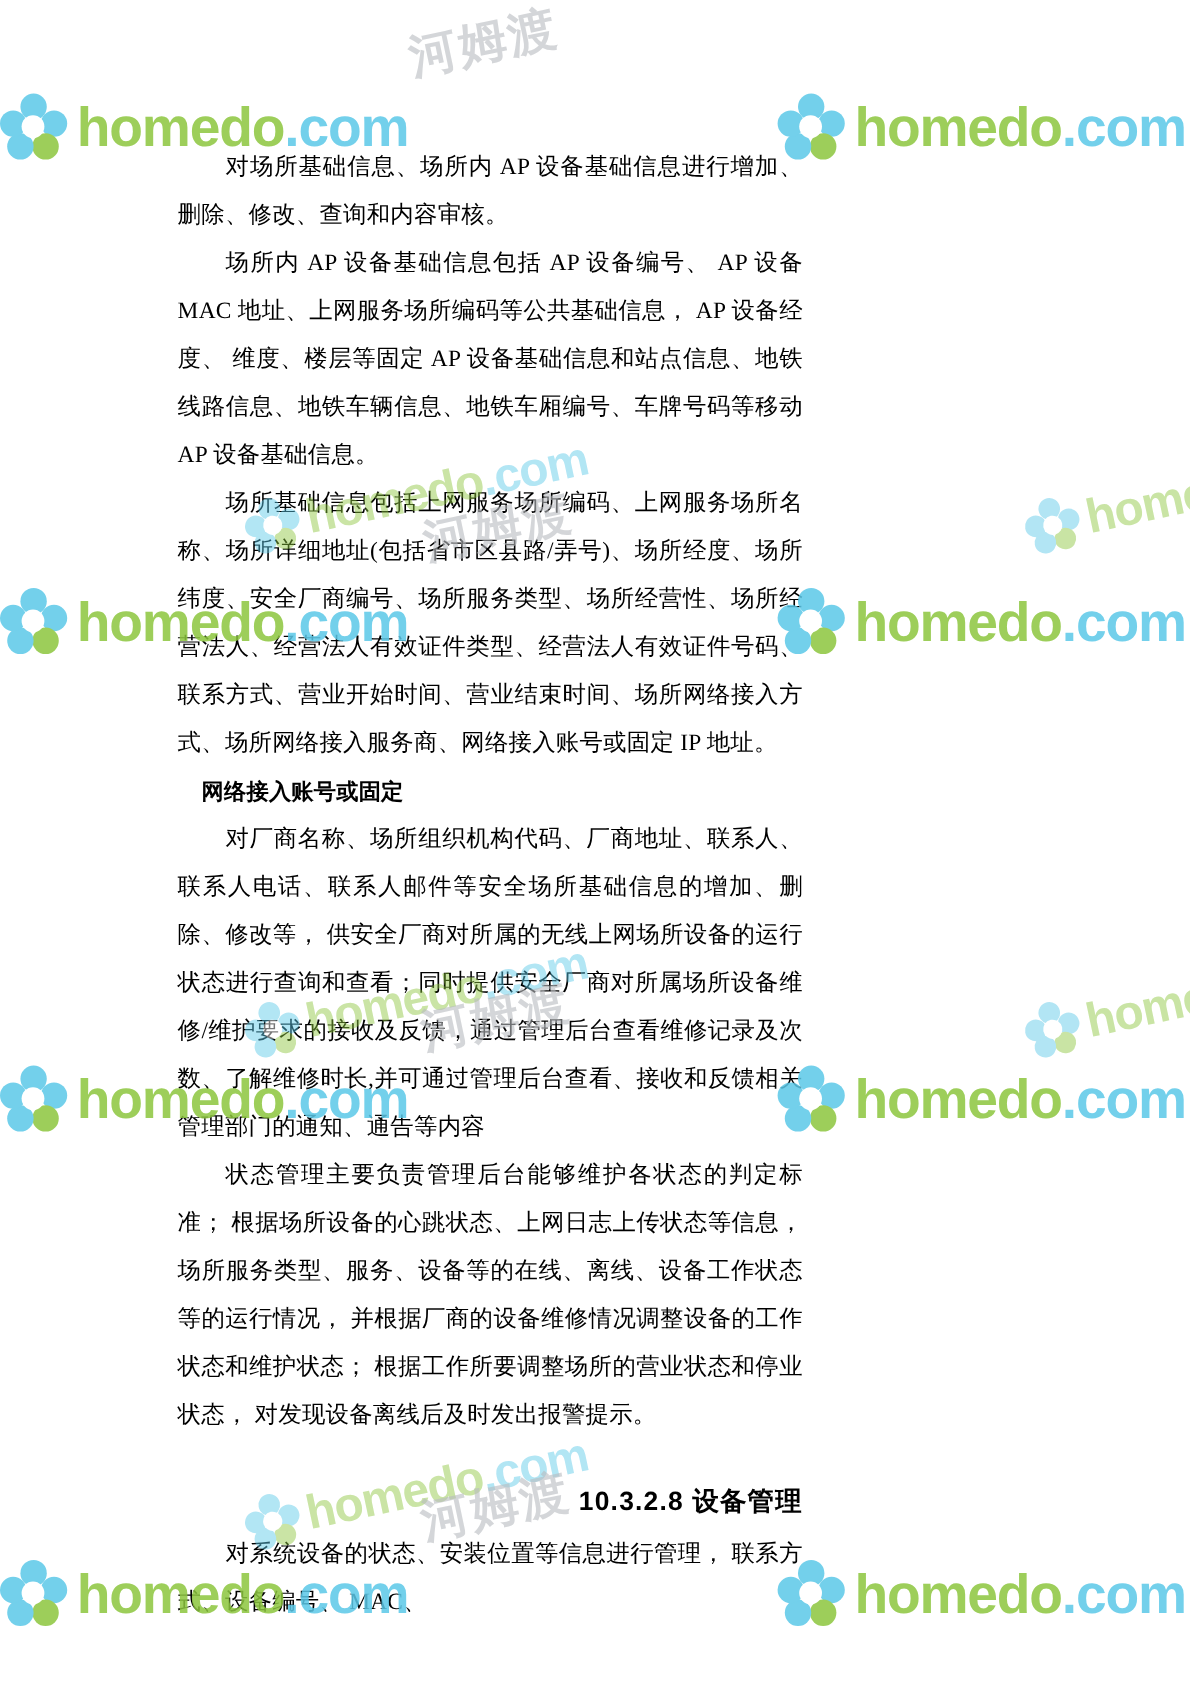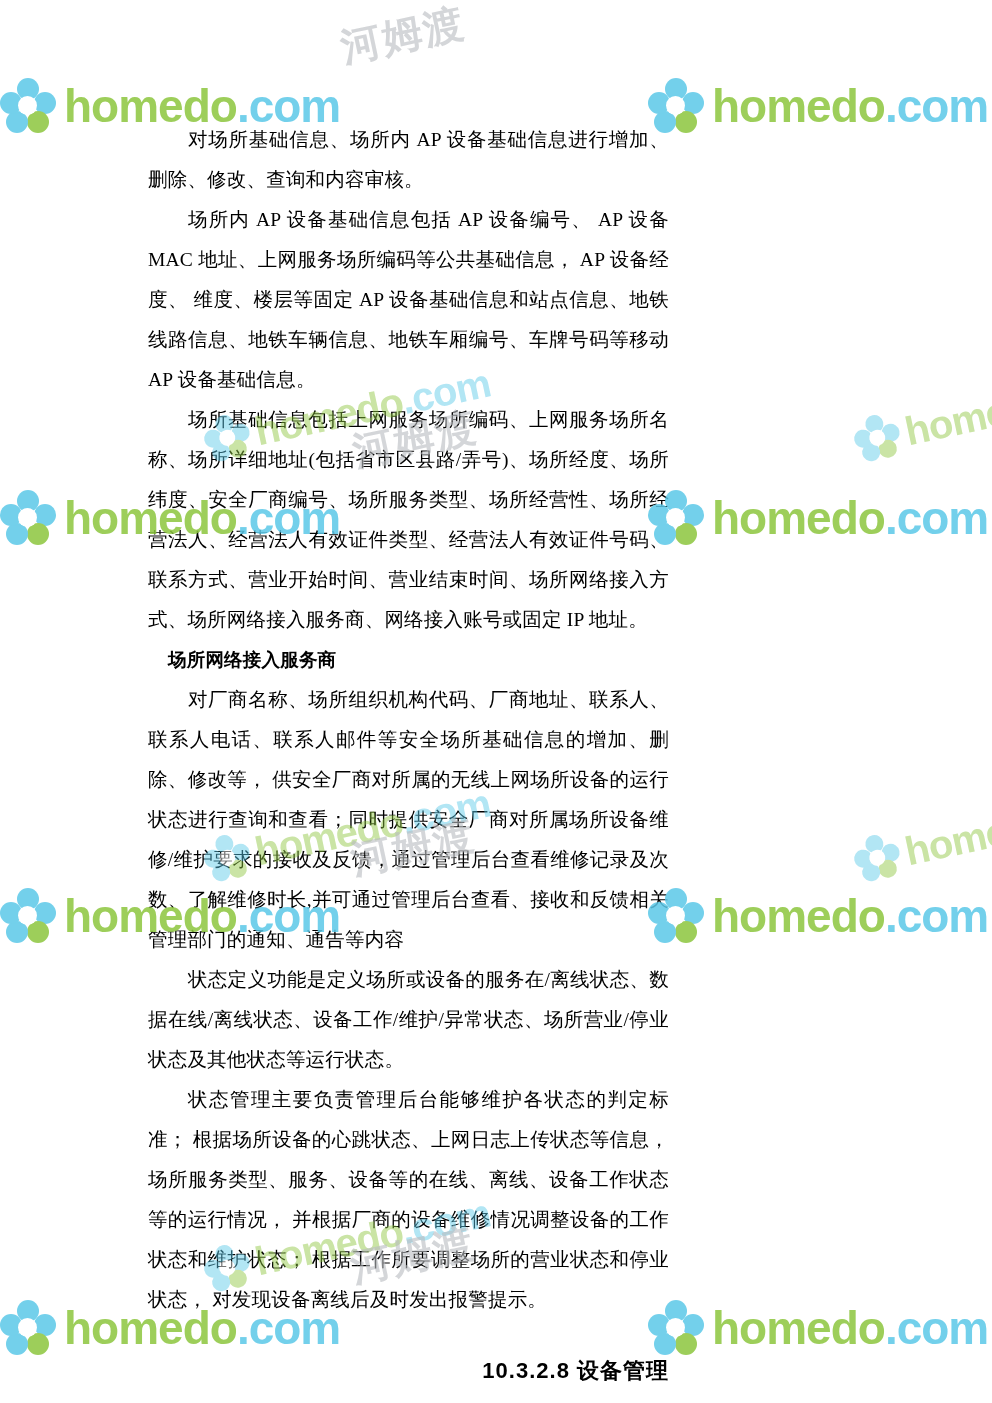--- a/index.html
+++ b/index.html
@@ -134,24 +134,23 @@
 </style>
 </head>
 <body>
 
 <div class="page">
 
   <p class="para indent">对场所基础信息、场所内 AP 设备基础信息进行增加、删除、修改、查询和内容审核。</p>
   <p class="para indent">场所内 AP 设备基础信息包括 AP 设备编号、 AP 设备 MAC 地址、上网服务场所编码等公共基础信息， AP 设备经度、 维度、楼层等固定 AP 设备基础信息和站点信息、地铁线路信息、地铁车辆信息、地铁车厢编号、车牌号码等移动 AP 设备基础信息。</p>
   <p class="para indent">场所基础信息包括上网服务场所编码、上网服务场所名称、场所详细地址(包括省市区县路/弄号)、场所经度、场所纬度、安全厂商编号、场所服务类型、场所经营性、场所经营法人、经营法人有效证件类型、经营法人有效证件号码、联系方式、营业开始时间、营业结束时间、场所网络接入方式、场所网络接入服务商、网络接入账号或固定 IP 地址。</p>
 
-  <p class="para bold">场所网络接入服务商</p>
+  <p class="para bold">网络接入账号或固定</p>
   <p class="para indent">对厂商名称、场所组织机构代码、厂商地址、联系人、联系人电话、联系人邮件等安全场所基础信息的增加、删除、修改等， 供安全厂商对所属的无线上网场所设备的运行状态进行查询和查看；同时提供安全厂商对所属场所设备维修/维护要求的接收及反馈，通过管理后台查看维修记录及次数、了解维修时长,并可通过管理后台查看、接收和反馈相关管理部门的通知、通告等内容</p>
 
-  <p class="para indent">状态定义功能是定义场所或设备的服务在/离线状态、数据在线/离线状态、设备工作/维护/异常状态、场所营业/停业状态及其他状态等运行状态。</p>
   <p class="para indent">状态管理主要负责管理后台能够维护各状态的判定标准； 根据场所设备的心跳状态、上网日志上传状态等信息， 场所服务类型、服务、设备等的在线、离线、设备工作状态等的运行情况， 并根据厂商的设备维修情况调整设备的工作状态和维护状态； 根据工作所要调整场所的营业状态和停业状态， 对发现设备离线后及时发出报警提示。</p>
 
   <h2 class="heading">10.3.2.8 设备管理</h2>
 
   <p class="para indent">对系统设备的状态、安装位置等信息进行管理， 联系方式、设备编号、 MAC、</p>
 
 </div>
 
 <div class="wm-layer">
 

